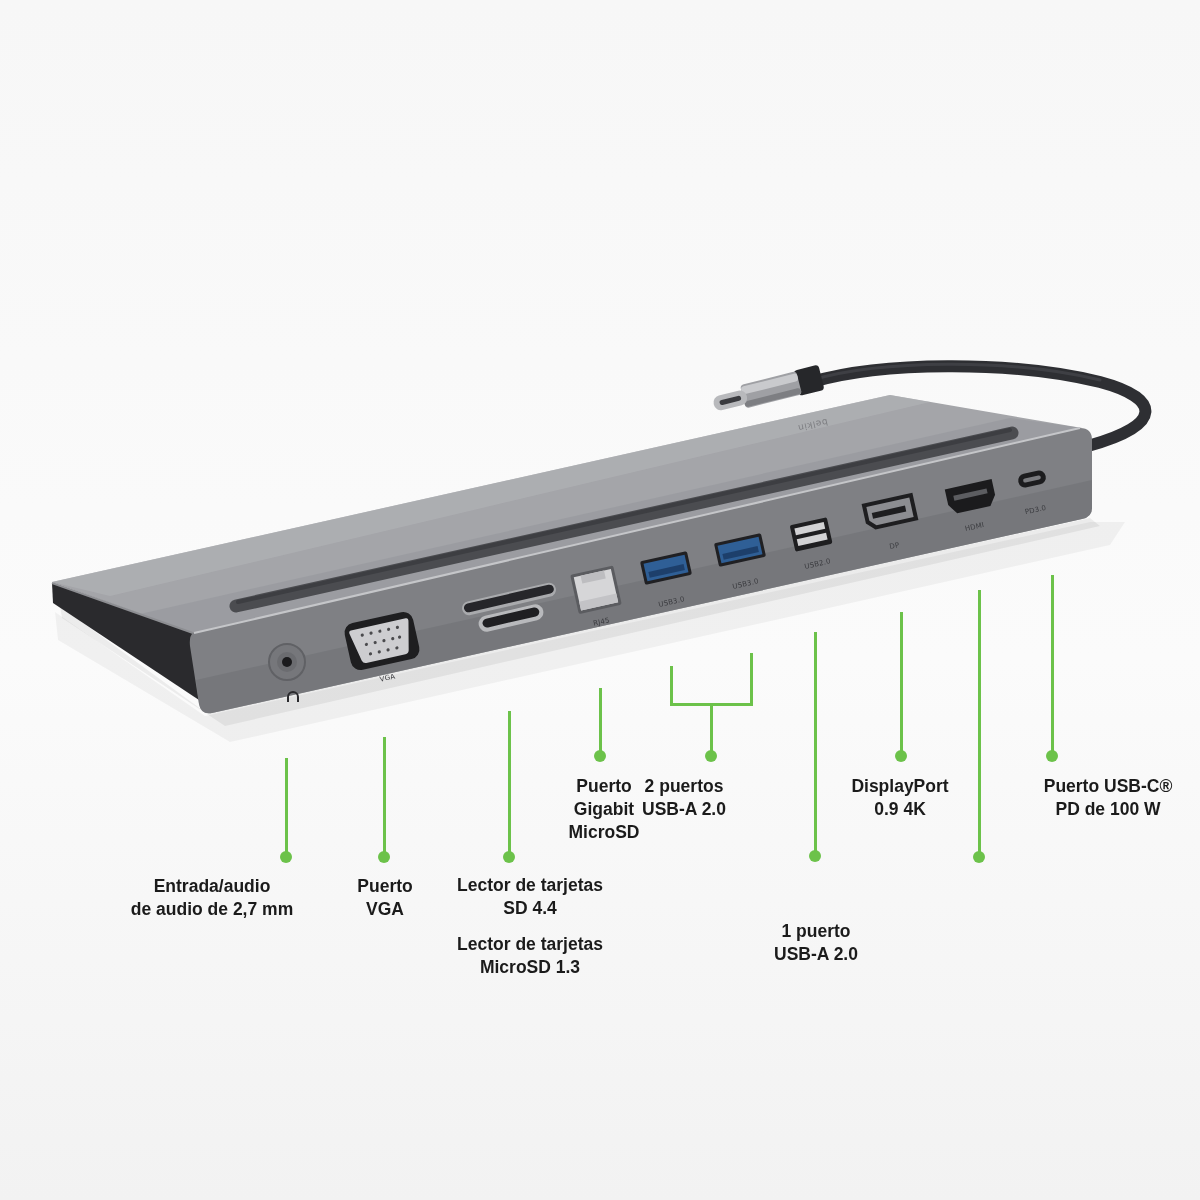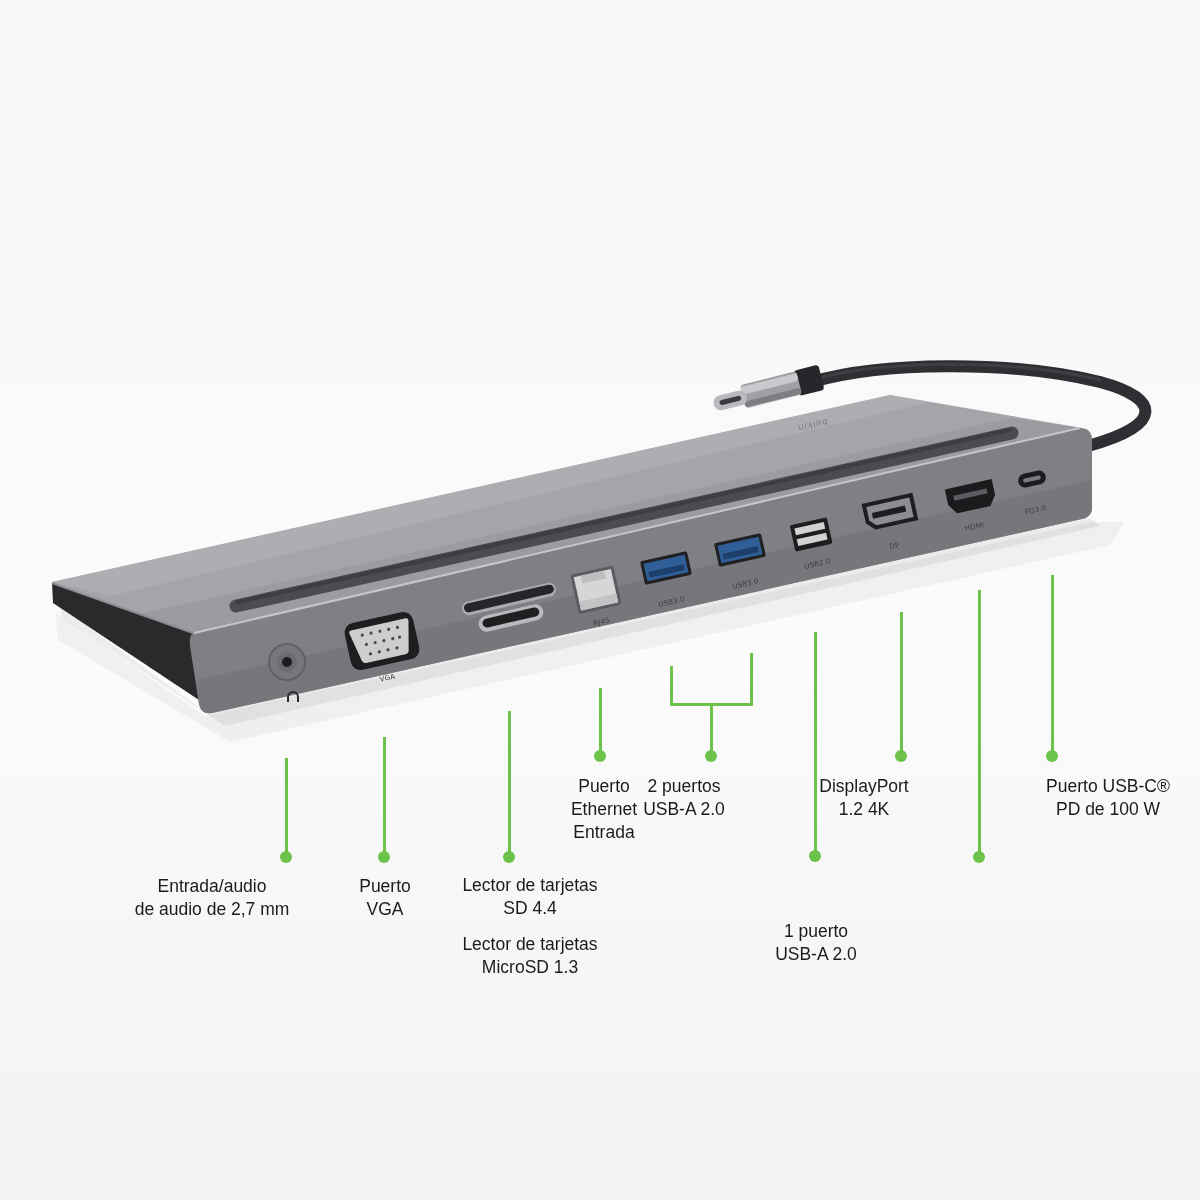--- a/index.html
+++ b/index.html
@@ -12,21 +12,21 @@
     svg.device { position: absolute; left: 0; top: 0; width: 1200px; height: 1200px; }
     .port-label { font-family: "DejaVu Sans", sans-serif; font-size: 7px; fill: #3a3b3f; letter-spacing: 0.2px; }
     .logo-text { font-family: "DejaVu Sans", sans-serif; font-size: 9px; fill: #7d7e82; letter-spacing: 0.6px; }
 
     .vline { position: absolute; width: 3px; background: #6cc24a; }
     .hline { position: absolute; height: 3px; background: #6cc24a; }
     .dot { position: absolute; width: 12px; height: 12px; border-radius: 50%; background: #6cc24a; }
 
     .callout-text {
       position: absolute; width: 220px; margin-left: -110px; text-align: center;
-      color: #1b1b1b; font-weight: normal; font-size: 17.5px; line-height: 23px;
+      color: #1b1b1b; font-weight: bold; font-size: 17.5px; line-height: 23px;
     }
     .callout-text .para + .para { margin-top: 13px; }
     .callout-text .ln { display: block; white-space: nowrap; }
   </style>
 </head>
 <body>
 
 <div class="stage">
 
   <svg class="device" viewBox="0 0 1200 1200">
@@ -203,43 +203,43 @@
     </div>
     <div class="para">
       <span class="ln">Lector de tarjetas</span>
       <span class="ln">MicroSD 1.3</span>
     </div>
   </div>
 
   <div class="callout-text" style="left:604px; top:775px;">
     <div class="para">
       <span class="ln">Puerto</span>
-      <span class="ln">Ethernet</span>
-      <span class="ln">Entrada</span>
+      <span class="ln">Gigabit</span>
+      <span class="ln">MicroSD</span>
     </div>
   </div>
 
   <div class="callout-text" style="left:684px; top:775px;">
     <div class="para">
       <span class="ln">2 puertos</span>
       <span class="ln">USB-A 2.0</span>
     </div>
   </div>
 
   <div class="callout-text" style="left:816px; top:920px;">
     <div class="para">
       <span class="ln">1 puerto</span>
       <span class="ln">USB-A 2.0</span>
     </div>
   </div>
 
-  <div class="callout-text" style="left:864px; top:775px;">
+  <div class="callout-text" style="left:900px; top:775px;">
     <div class="para">
       <span class="ln">DisplayPort</span>
-      <span class="ln">1.2 4K</span>
+      <span class="ln">0.9 4K</span>
     </div>
   </div>
 
 
   <div class="callout-text" style="left:1108px; top:775px;">
     <div class="para">
       <span class="ln">Puerto USB-C®</span>
       <span class="ln">PD de 100 W</span>
     </div>
   </div>

